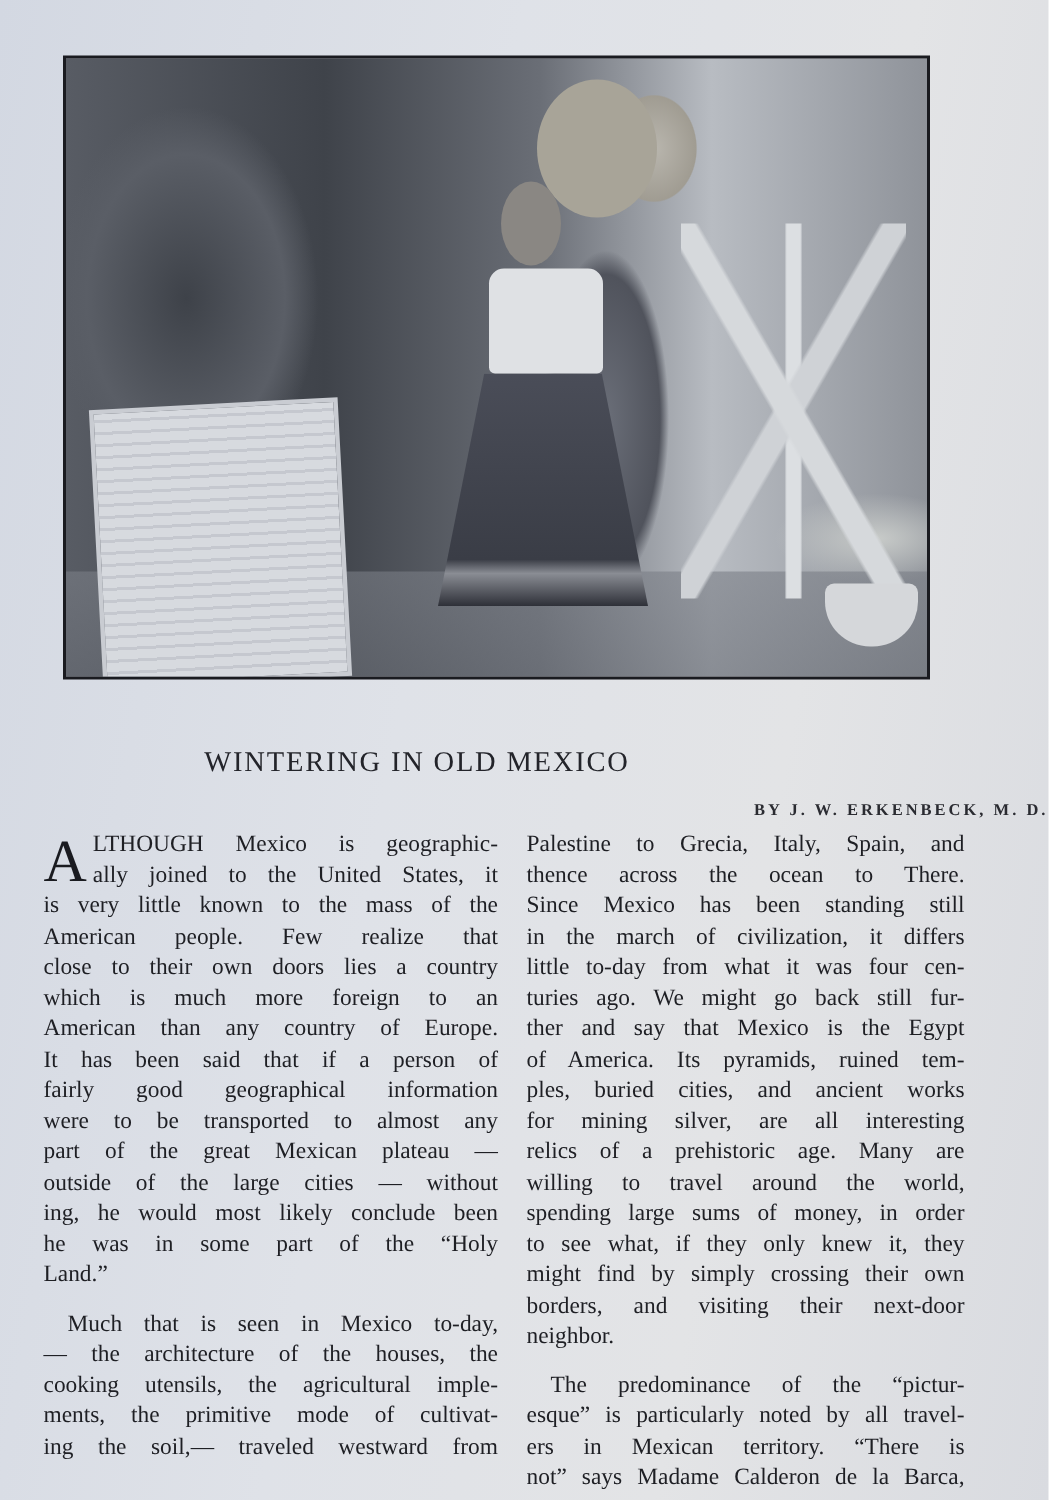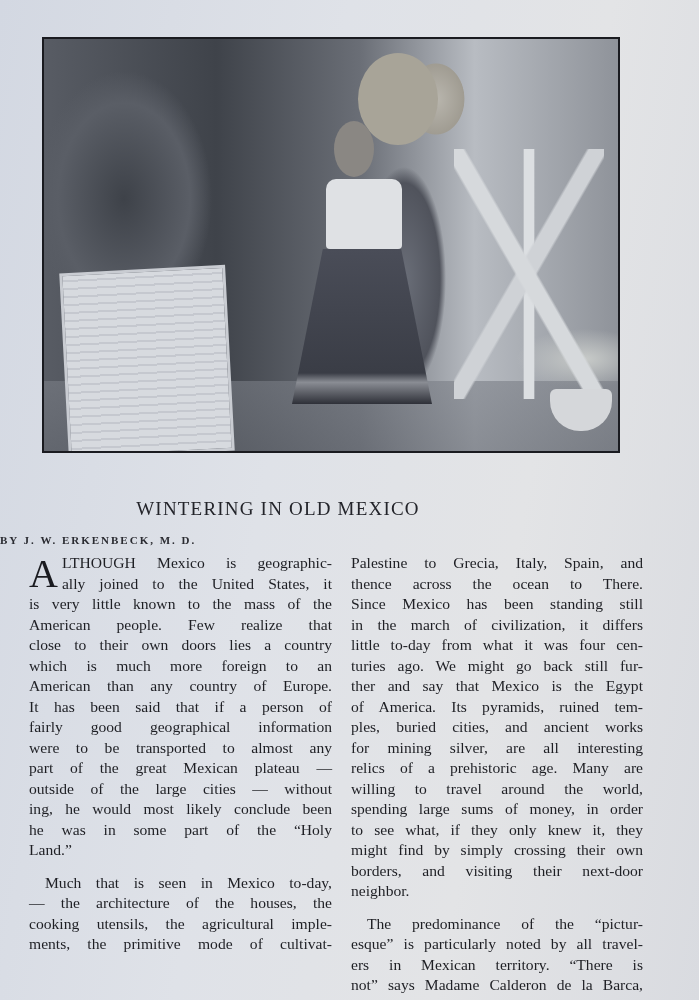--- a/index.html
+++ b/index.html
@@ -60,21 +60,21 @@
       position: absolute; left: 0; bottom: 0; width: 100%; height: 70px;
       background: linear-gradient(180deg, #7a7e86 0%, #6a6e76 100%);
       opacity: 0.6;
     }
     .title {
       position: absolute; left: 0; width: 556px; top: 498px;
       text-align: center; font-size: 19px; letter-spacing: 1.2px; color: #23242a;
     }
     .byline {
       position: absolute; left: 0; width: 699px; top: 534px;
-      text-align: left; font-size: 11px; letter-spacing: 2px; font-weight: bold; color: #2a2b31;
+      text-align: right; font-size: 11px; letter-spacing: 2px; font-weight: bold; color: #2a2b31;
     }
     .col {
       position: absolute; top: 553px; width: 303px;
       font-size: 15.6px; line-height: 20.5px; text-align: justify;
     }
     .col.left { left: 29px; }
     .col.right { left: 351px; width: 292px; }
     .line { display: block; text-align: justify; text-align-last: justify; white-space: nowrap; height: 20.5px; }
     .line.last { text-align-last: left; }
     .line.indent { padding-left: 16px; margin-top: 12px; }
@@ -117,20 +117,21 @@
   <span class="line">were to be transported to almost any</span>
   <span class="line">part of the great Mexican plateau —</span>
   <span class="line">outside of the large cities — without</span>
   <span class="line">ing, he would most likely conclude been</span>
   <span class="line">he was in some part of the “Holy</span>
   <span class="line last">Land.”</span>
   <span class="line indent">Much that is seen in Mexico to-day,</span>
   <span class="line">— the architecture of the houses, the</span>
   <span class="line">cooking utensils, the agricultural imple-</span>
   <span class="line">ments, the primitive mode of cultivat-</span>
+  <span class="line">ing the soil,— traveled westward from</span>
 </div>
 
 <div class="col right">
   <span class="line">Palestine to Grecia, Italy, Spain, and</span>
   <span class="line">thence across the ocean to There.</span>
   <span class="line">Since Mexico has been standing still</span>
   <span class="line">in the march of civilization, it differs</span>
   <span class="line">little to-day from what it was four cen-</span>
   <span class="line">turies ago.  We might go back still fur-</span>
   <span class="line">ther and say that Mexico is the Egypt</span>

